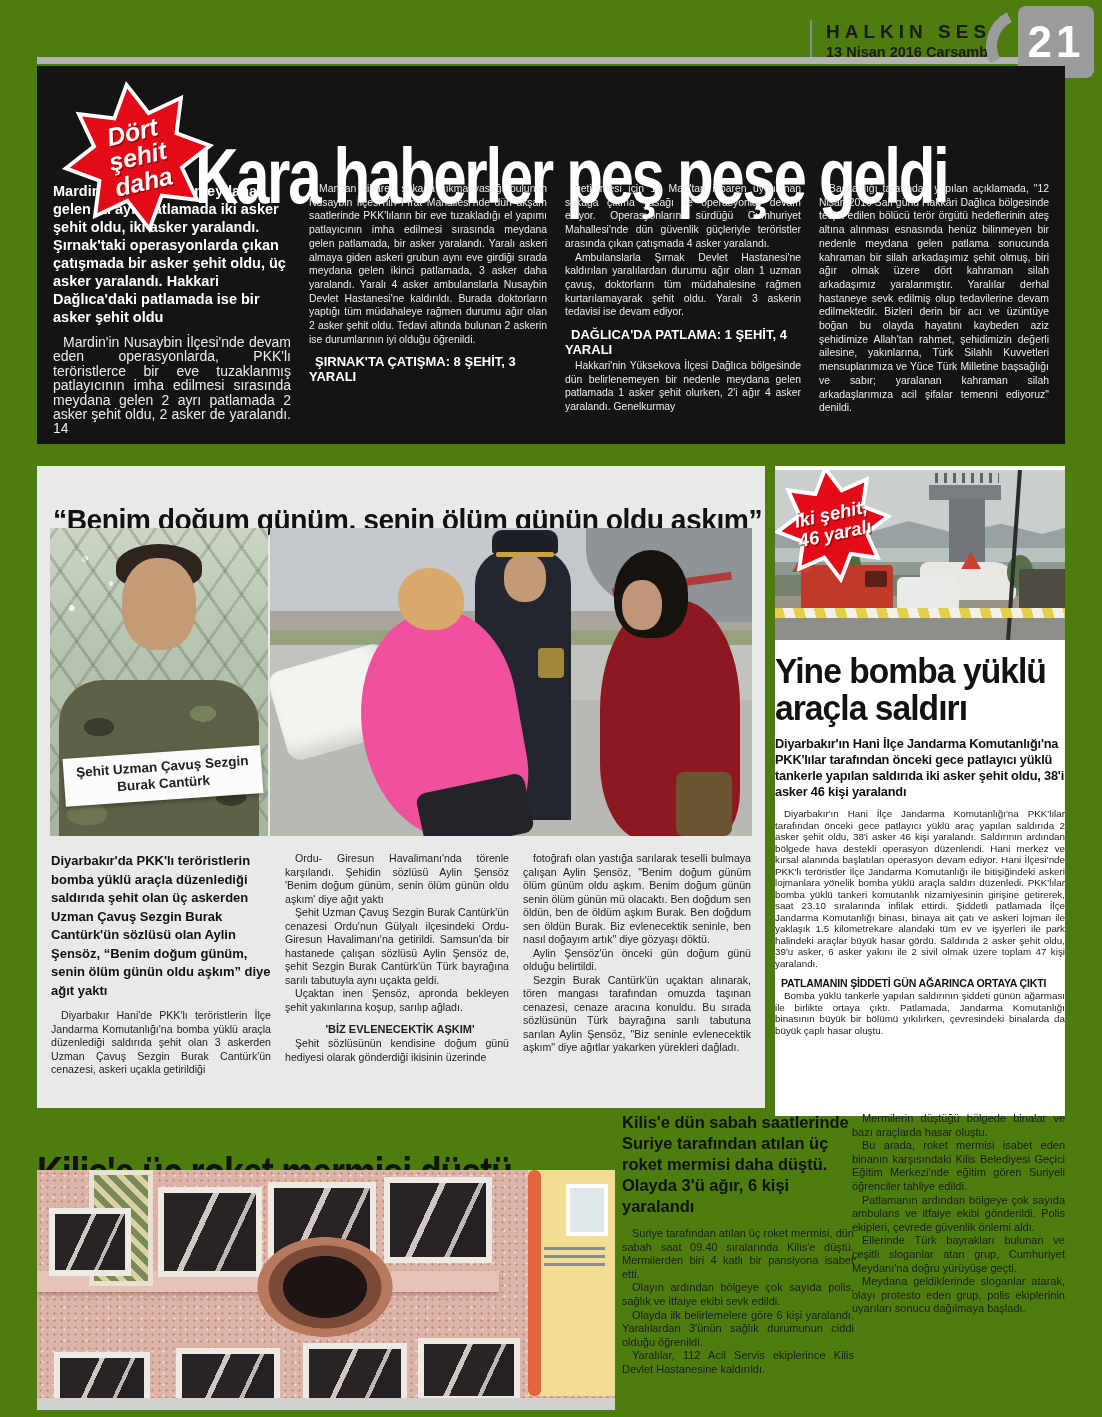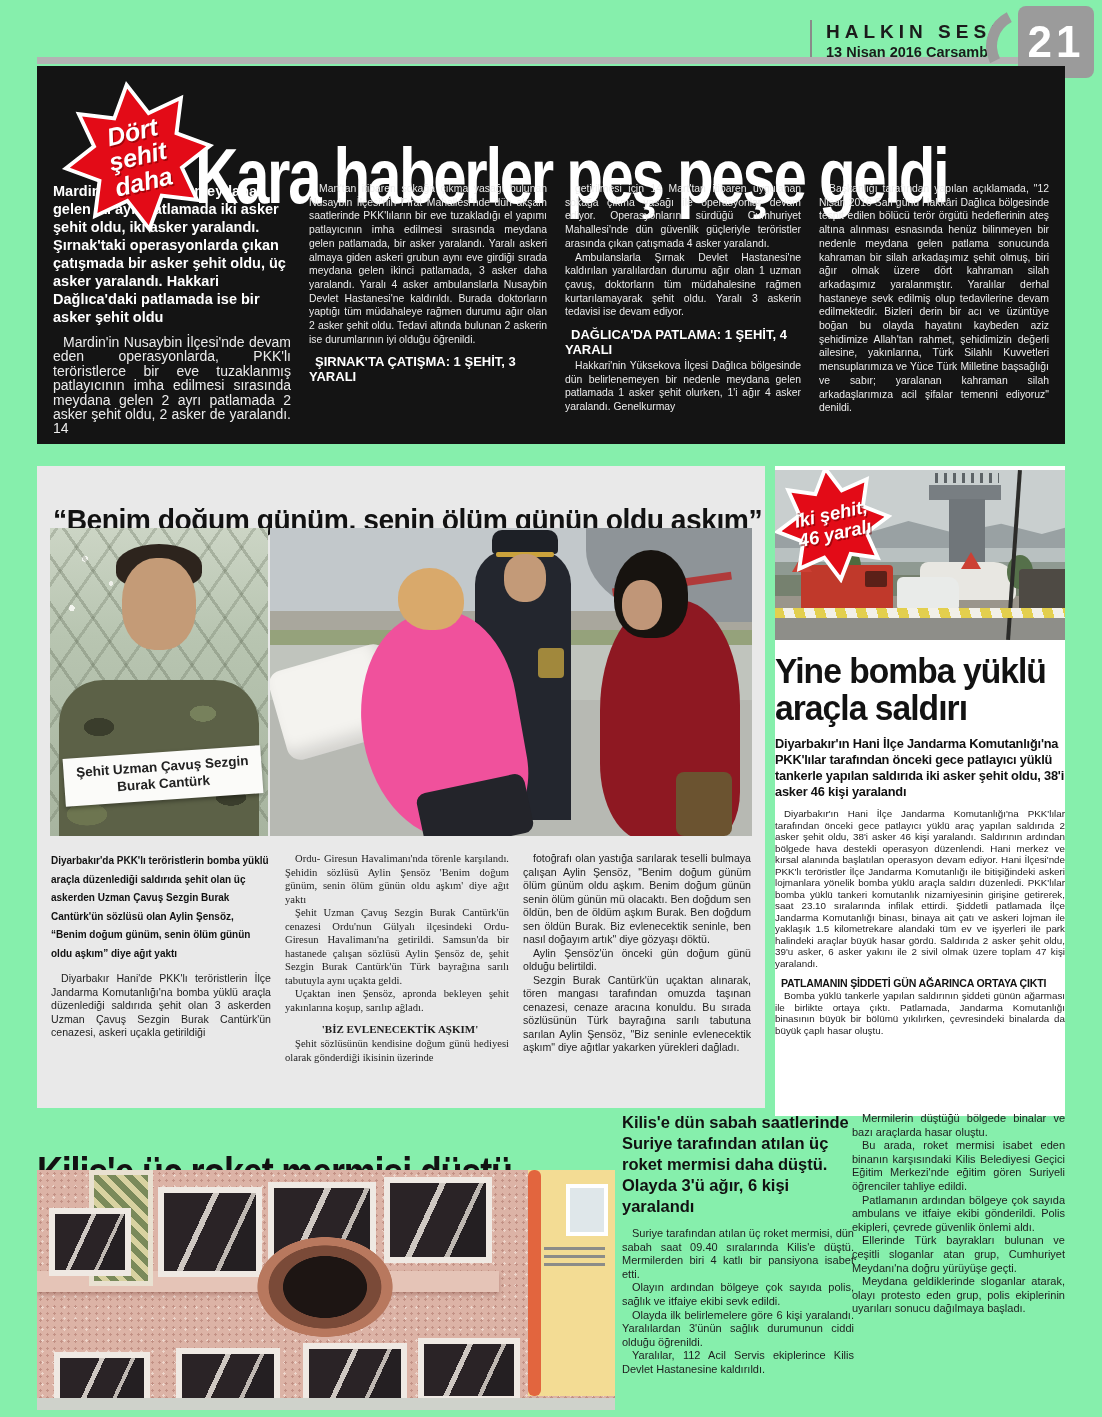--- a/index.html
+++ b/index.html
@@ -1,16 +1,16 @@
 <!DOCTYPE html>
 <html><head>
 <meta charset="utf-8">
 <style>
   html,body{margin:0;padding:0;background:#fff;}
-  .page{position:relative;width:1102px;height:1417px;background:#86efac;overflow:hidden;
+  .page{position:relative;width:1102px;height:1417px;background:#4d7c0f;overflow:hidden;
         font-family:"Liberation Sans",sans-serif;color:#1d1d1d;}
 
   
   .mast-vrule{position:absolute;left:810px;top:20px;width:2px;height:38px;background:#8a8a8a;}
   .mast-title{position:absolute;left:826px;top:21px;font-size:19px;font-weight:bold;letter-spacing:5px;color:#1b1b1b;}
   .mast-date{position:absolute;left:826px;top:44px;font-size:14.5px;font-weight:bold;color:#1b1b1b;}
   .mast-bar{position:absolute;left:37px;top:57px;width:1028px;height:7px;background:#b3b3b3;}
   .page-badge{position:absolute;left:990px;top:8px;width:104px;height:58px;}
   .badge-arc{position:absolute;left:-4px;top:0px;width:54px;height:54px;border-radius:50%;
              border:11px solid transparent;border-left-color:#9b9b9b;transform:rotate(18deg);}
@@ -78,23 +78,23 @@
   .ap-pink{position:absolute;left:92px;top:84px;width:158px;height:226px;background:#f0519c;border-radius:52% 42% 30% 50%;transform:rotate(-10deg);}
   .ap-blonde{position:absolute;left:128px;top:40px;width:66px;height:62px;background:#d9a96b;border-radius:50% 55% 45% 50%;}
   .ap-jeans{position:absolute;left:150px;top:255px;width:110px;height:60px;background:#23242a;border-radius:10px;transform:rotate(-12deg);}
   .ap-red{position:absolute;left:330px;top:72px;width:140px;height:240px;background:#8e1822;border-radius:46% 44% 20% 32%;}
   .ap-hair2{position:absolute;left:344px;top:22px;width:74px;height:88px;background:#17130f;border-radius:50% 50% 42% 42%;}
   .ap-face2{position:absolute;left:352px;top:52px;width:40px;height:50px;background:#c09678;border-radius:46%;}
   .ap-bag{position:absolute;left:406px;top:244px;width:56px;height:64px;background:#6b5330;border-radius:8px;}
 
   .s2col{position:absolute;top:386px;height:248px;overflow:hidden;color:#1d1d1d;}
   .s2col.c1{left:14px;width:220px;}
-  .s2col.c2{left:248px;width:224px;font-family:Liberation Serif, serif;}
+  .s2col.c2{left:248px;width:224px;}
   .s2col.c3{left:486px;width:228px;}
-  .s2-lead{font-size:10px;line-height:18.5px;font-weight:bold;margin:0 0 9px;color:#111;}
+  .s2-lead{font-size:13px;line-height:18.5px;font-weight:bold;margin:0 0 9px;color:#111;}
   .s2-body{font-size:10.6px;line-height:13.5px;text-align:justify;margin:0;text-indent:10px;}
   .s2-sub{font-size:11px;font-weight:bold;margin:9px 0 2px;text-indent:6px;text-align:center;}
 
   
   .story-bomb{position:absolute;left:775px;top:466px;width:290px;height:650px;overflow:hidden;background:#fff;}
   .photo-tower{position:relative;margin-top:4px;width:290px;height:170px;overflow:hidden;
      background:linear-gradient(180deg,#c9cfcf 0 42%,#b9c1c1 42% 54%,#8f9a92 54% 62%,#76816f 62% 74%,#9a958b 74% 86%,#8e8e89 86% 100%);}
   .tw-mtn{position:absolute;left:0;top:26%;width:100%;height:20%;background:#99a1a3;
      clip-path:polygon(0 100%,0 55%,14% 30%,30% 60%,46% 20%,62% 55%,78% 28%,92% 58%,100% 40%,100% 100%);}
   .tw-top{position:absolute;left:53%;top:9%;width:72px;height:15px;background:#787e82;}
@@ -170,27 +170,27 @@
         <span>daha</span>
       </div>
     </div>
     <h1 class="headline1">Kara haberler peş peşe geldi</h1>
     <div class="s1col c1">
       <p class="s1-lead">Mardin Nusaybin'de meydana gelen iki ayrı patlamada iki asker şehit oldu, iki asker yaralandı. Şırnak'taki operasyonlarda çıkan çatışmada bir asker şehit oldu, üç asker yaralandı. Hakkari Dağlıca'daki patlamada ise bir asker şehit oldu</p>
       <p class="s1-body">Mardin'in Nusaybin İlçesi'nde devam eden operasyonlarda, PKK'lı teröristlerce bir eve tuzaklanmış patlayıcının imha edilmesi sırasında meydana gelen 2 ayrı patlamada 2 asker şehit oldu, 2 asker de yaralandı. 14</p>
     </div>
     <div class="s1col c2">
       <p class="s1-body">Mart'tan itibaren sokağa çıkma yasağı bulunan Nusaybin İlçesi'nin Fırat Mahallesi'nde dün akşam saatlerinde PKK'lıların bir eve tuzakladığı el yapımı patlayıcının imha edilmesi sırasında meydana gelen patlamada, bir asker yaralandı. Yaralı askeri almaya giden askeri grubun aynı eve girdiği sırada meydana gelen ikinci patlamada, 3 asker daha yaralandı. Yaralı 4 asker ambulanslarla Nusaybin Devlet Hastanesi'ne kaldırıldı. Burada doktorların yaptığı tüm müdahaleye rağmen durumu ağır olan 2 asker şehit oldu. Tedavi altında bulunan 2 askerin ise durumlarının iyi olduğu öğrenildi.</p>
-      <p class="s1-sub">ŞIRNAK'TA ÇATIŞMA: 1 ŞEHİT, 3 YARALI</p>
+      <p class="s1-sub">ŞIRNAK'TA ÇATIŞMA: 8 ŞEHİT, 3 YARALI</p>
     </div>
     <div class="s1col c3">
       <p class="s1-body">getirilmesi için 14 Mart'tan itibaren uygulanan sokağa çıkma yasağı ile operasyonlar devam ediyor. Operasyonların sürdüğü Cumhuriyet Mahallesi'nde dün güvenlik güçleriyle teröristler arasında çıkan çatışmada 4 asker yaralandı.</p>
       <p class="s1-body">Ambulanslarla Şırnak Devlet Hastanesi'ne kaldırılan yaralılardan durumu ağır olan 1 uzman çavuş, doktorların tüm müdahalesine rağmen kurtarılamayarak şehit oldu. Yaralı 3 askerin tedavisi ise devam ediyor.</p>
       <p class="s1-sub">DAĞLICA'DA PATLAMA: 1 ŞEHİT, 4 YARALI</p>
-      <p class="s1-body">Hakkari'nin Yüksekova İlçesi Dağlıca bölgesinde dün belirlenemeyen bir nedenle meydana gelen patlamada 1 asker şehit olurken, 1'i ağır 4 asker yaralandı. Genelkurmay</p>
+      <p class="s1-body">Hakkari'nin Yüksekova İlçesi Dağlıca bölgesinde dün belirlenemeyen bir nedenle meydana gelen patlamada 1 asker şehit olurken, 2'i ağır 4 asker yaralandı. Genelkurmay</p>
     </div>
     <div class="s1col c4">
       <p class="s1-body">Başkanlığı tarafından yapılan açıklamada, "12 Nisan 2016 Salı günü Hakkâri Dağlıca bölgesinde tespit edilen bölücü terör örgütü hedeflerinin ateş altına alınması esnasında henüz bilinmeyen bir nedenle meydana gelen patlama sonucunda kahraman bir silah arkadaşımız şehit olmuş, biri ağır olmak üzere dört kahraman silah arkadaşımız yaralanmıştır. Yaralılar derhal hastaneye sevk edilmiş olup tedavilerine devam edilmektedir. Bizleri derin bir acı ve üzüntüye boğan bu olayda hayatını kaybeden aziz şehidimize Allah'tan rahmet, şehidimizin değerli ailesine, yakınlarına, Türk Silahlı Kuvvetleri mensuplarımıza ve Yüce Türk Milletine başsağlığı ve sabır; yaralanan kahraman silah arkadaşlarımıza acil şifalar temenni ediyoruz" denildi.</p>
     </div>
   </section>
 
   <section class="story-funeral">
     <h2 class="headline2">“Benim doğum günüm, senin ölüm günün oldu aşkım”</h2>
 
     <div class="photo-soldier">

